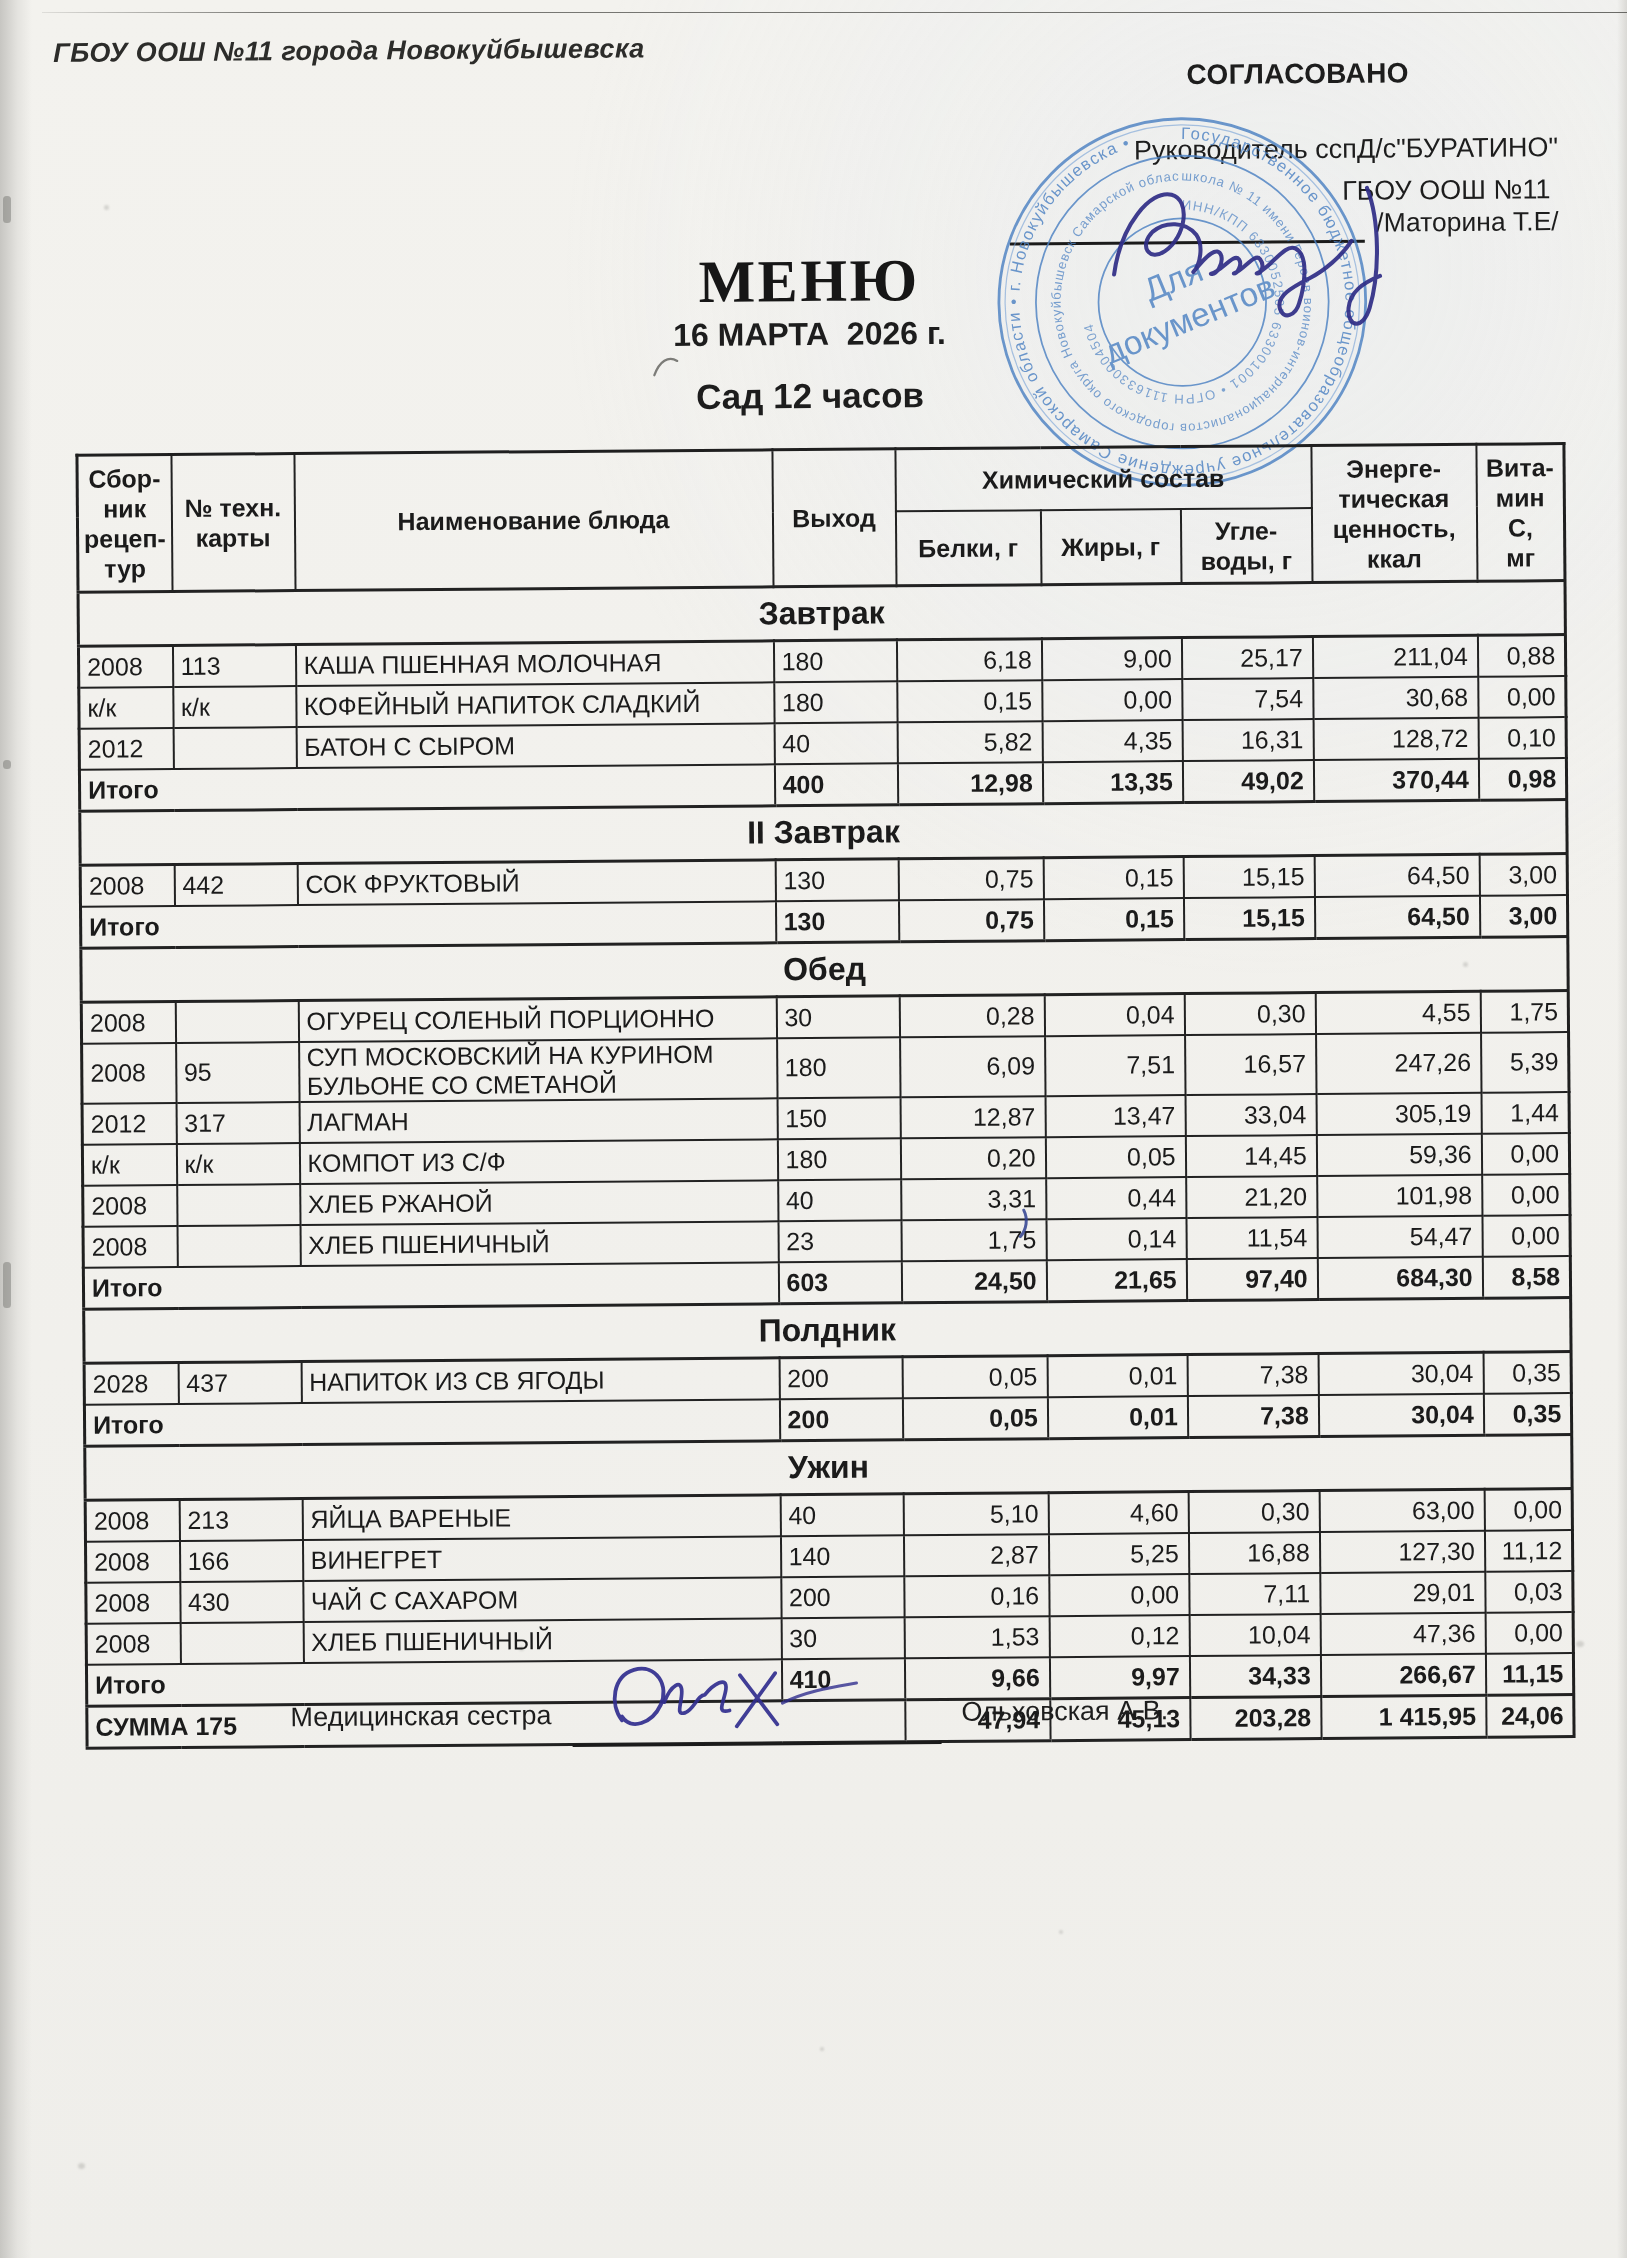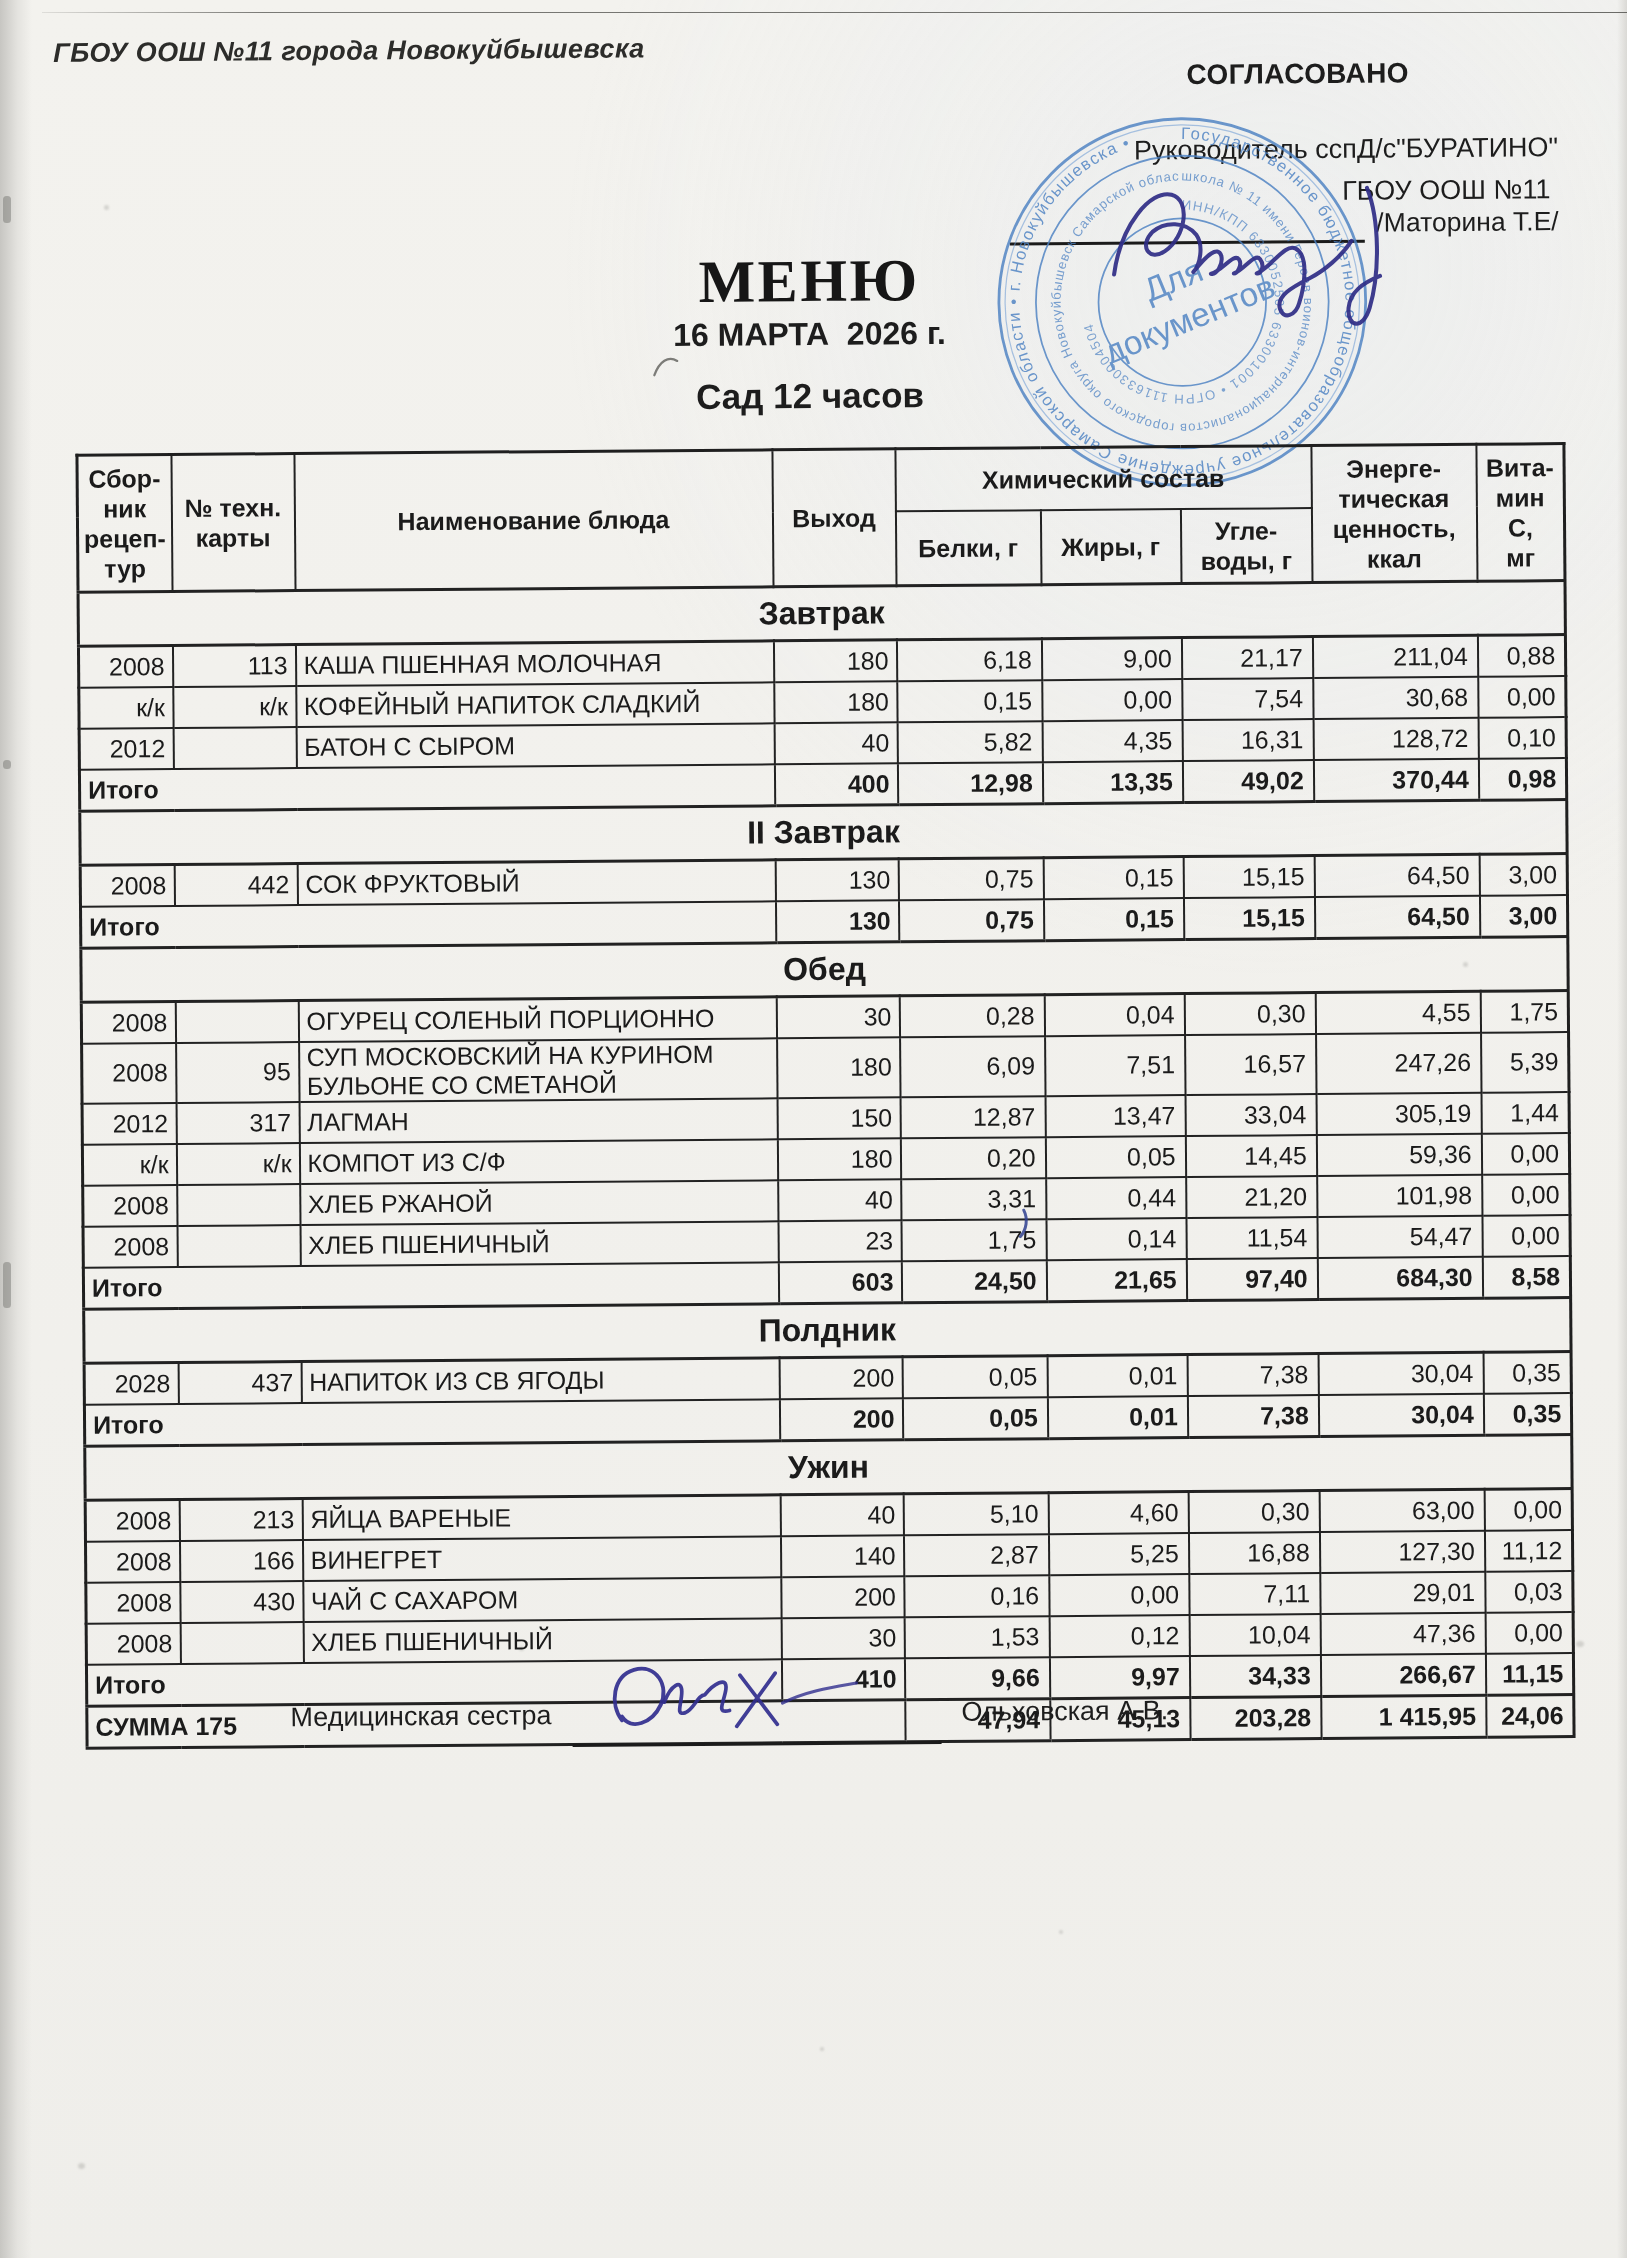--- a/index.html
+++ b/index.html
@@ -37,21 +37,21 @@
   #menu-sub{top:376px;font-size:35px;font-weight:bold;}
 
   table{border-collapse:collapse;table-layout:fixed;position:absolute;left:79px;top:448px;width:1487px;
     border:3px solid #1f1f1f;}
   td{border:2.1px solid #222;font-size:25px;padding:0 7px;height:39px;vertical-align:middle;color:#1b1b1b;}
   td.hdr{font-weight:bold;text-align:center;white-space:pre-line;line-height:1.2;padding:3.5px 3.5px;}
   tr.hdr-top td{height:53px;}
   tr.hdr-bot td{height:65px;}
   td.section-title{font-weight:bold;font-size:32px;text-align:center;height:51px;
     border-top-width:3px;border-bottom-width:3px;}
-  td.ctr{text-align:right;}
+  td.ctr{text-align:left;}
   td.num{text-align:right;padding-right:8.8px;}
   td.dish{text-align:left;line-height:1.15;}
   td.b{font-weight:bold;}
   td.lbl{text-align:left;font-weight:bold;}
   tr.total-row td{border-bottom-width:3px;}
 
   #nurse-label{left:284px;top:1698px;font-size:27px;}
   #nurse-underline{left:566px;top:1742px;width:369px;}
   #nurse-name{left:955px;top:1698px;font-size:27px;}
 
@@ -165,21 +165,21 @@
     <tr>
           <td class="section-title" colspan="9">Завтрак</td>
         </tr>
         <tr>
           <td class="ctr">2008</td>
           <td class="ctr">113</td>
           <td class="dish">КАША ПШЕННАЯ МОЛОЧНАЯ</td>
           <td class="ctr">180</td>
           <td class="num">6,18</td>
           <td class="num">9,00</td>
-          <td class="num">21,17</td>
+          <td class="num">25,17</td>
           <td class="num">211,04</td>
           <td class="num">0,88</td>
         </tr>
         <tr>
           <td class="ctr">к/к</td>
           <td class="ctr">к/к</td>
           <td class="dish">КОФЕЙНЫЙ НАПИТОК СЛАДКИЙ</td>
           <td class="ctr">180</td>
           <td class="num">0,15</td>
           <td class="num">0,00</td>

